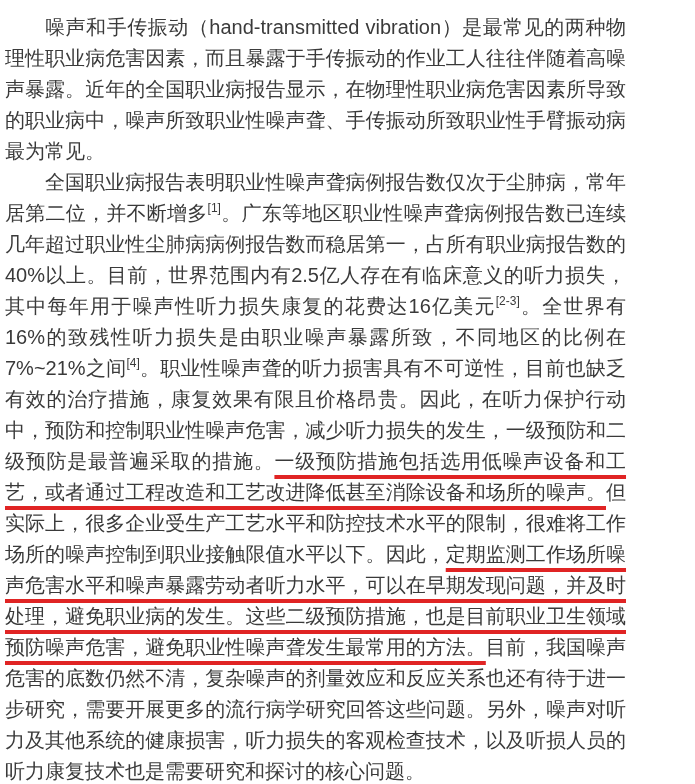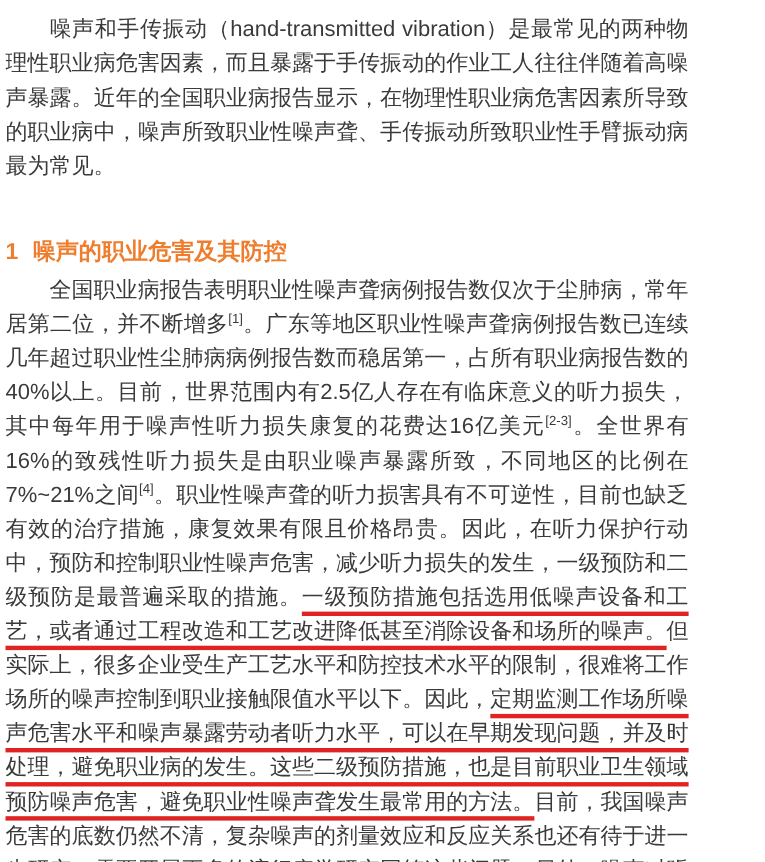--- a/index.html
+++ b/index.html
@@ -44,19 +44,16 @@
     vertical-align: super;
   }
 </style>
 </head>
 <body>
 
 <div class="page">
 
   <p class="para">噪声和手传振动（hand-transmitted vibration）是最常见的两种物理性职业病危害因素，而且暴露于手传振动的作业工人往往伴随着高噪声暴露。近年的全国职业病报告显示，在物理性职业病危害因素所导致的职业病中，噪声所致职业性噪声聋、手传振动所致职业性手臂振动病最为常见。</p>
 
-  <h2 class="heading">
-    <span class="h-num">1</span><span class="h-title">噪声的职业危害及其防控</span>
-  </h2>
 
   <p class="para"><span>全国职业病报告表明职业性噪声聋病例报告数仅次于尘肺病，常年居第二位，并不断增多</span><sup class="ref">[1]</sup><span>。广东等地区职业性噪声聋病例报告数已连续几年超过职业性尘肺病病例报告数而稳居第一，占所有职业病报告数的40%以上。目前，世界范围内有2.5亿人存在有临床意义的听力损失，其中每年用于噪声性听力损失康复的花费达16亿美元</span><sup class="ref">[2-3]</sup><span>。全世界有16%的致残性听力损失是由职业噪声暴露所致，不同地区的比例在7%~21%之间</span><sup class="ref">[4]</sup><span>。职业性噪声聋的听力损害具有不可逆性，目前也缺乏有效的治疗措施，康复效果有限且价格昂贵。因此，在听力保护行动中，预防和控制职业性噪声危害，减少听力损失的发生，一级预防和二级预防是最普遍采取的措施。</span><span class="redline">一级预防措施包括选用低噪声设备和工艺，或者通过工程改造和工艺改进降低甚至消除设备和场所的噪声。</span><span>但实际上，很多企业受生产工艺水平和防控技术水平的限制，很难将工作场所的噪声控制到职业接触限值水平以下。因此，</span><span class="redline">定期监测工作场所噪声危害水平和噪声暴露劳动者听力水平，可以在早期发现问题，并及时处理，避免职业病的发生。这些二级预防措施，也是目前职业卫生领域预防噪声危害，避免职业性噪声聋发生最常用的方法。</span><span>目前，我国噪声危害的底数仍然不清，复杂噪声的剂量效应和反应关系也还有待于进一步研究，需要开展更多的流行病学研究回答这些问题。另外，噪声对听力及其他系统的健康损害，听力损失的客观检查技术，以及听损人员的听力康复技术也是需要研究和探讨的核心问题。</span></p>
 
 </div>
 
 </body></html>

